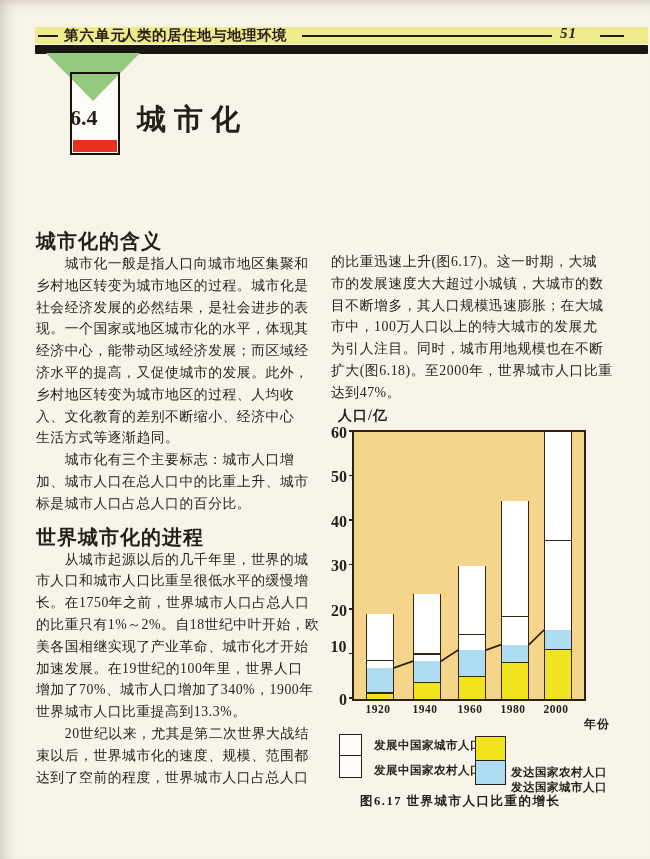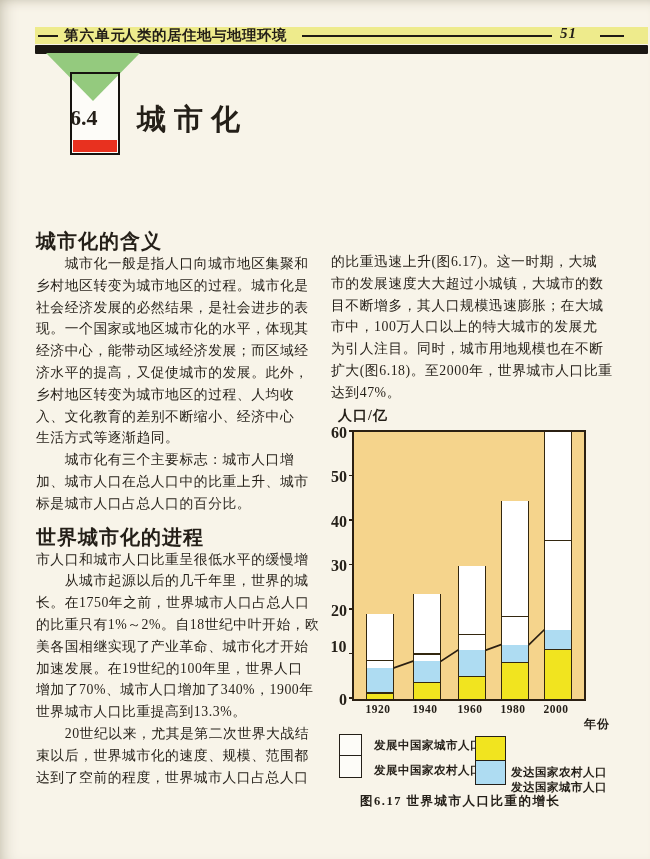--- a/index.html
+++ b/index.html
@@ -92,22 +92,22 @@
         <div class="tline">入、文化教育的差别不断缩小、经济中心</div>
         <div class="tline">生活方式等逐渐趋同。</div>
       </div>
     <div>
         <div class="tline">　　城市化有三个主要标志：城市人口增</div>
         <div class="tline">加、城市人口在总人口中的比重上升、城市</div>
         <div class="tline">标是城市人口占总人口的百分比。</div>
       </div>
     <div class="subhead second">世界城市化的进程</div>
     <div>
+        <div class="tline">　　从城市起源以后的几千年里，世界的城</div>
         <div class="tline">市人口和城市人口比重呈很低水平的缓慢增</div>
-        <div class="tline">　　从城市起源以后的几千年里，世界的城</div>
         <div class="tline">长。在1750年之前，世界城市人口占总人口</div>
         <div class="tline">的比重只有1%～2%。自18世纪中叶开始，欧</div>
         <div class="tline">美各国相继实现了产业革命、城市化才开始</div>
         <div class="tline">加速发展。在19世纪的100年里，世界人口</div>
         <div class="tline">增加了70%、城市人口增加了340%，1900年</div>
         <div class="tline">世界城市人口比重提高到13.3%。</div>
       </div>
     <div>
         <div class="tline">　　20世纪以来，尤其是第二次世界大战结</div>
         <div class="tline">束以后，世界城市化的速度、规模、范围都</div>

